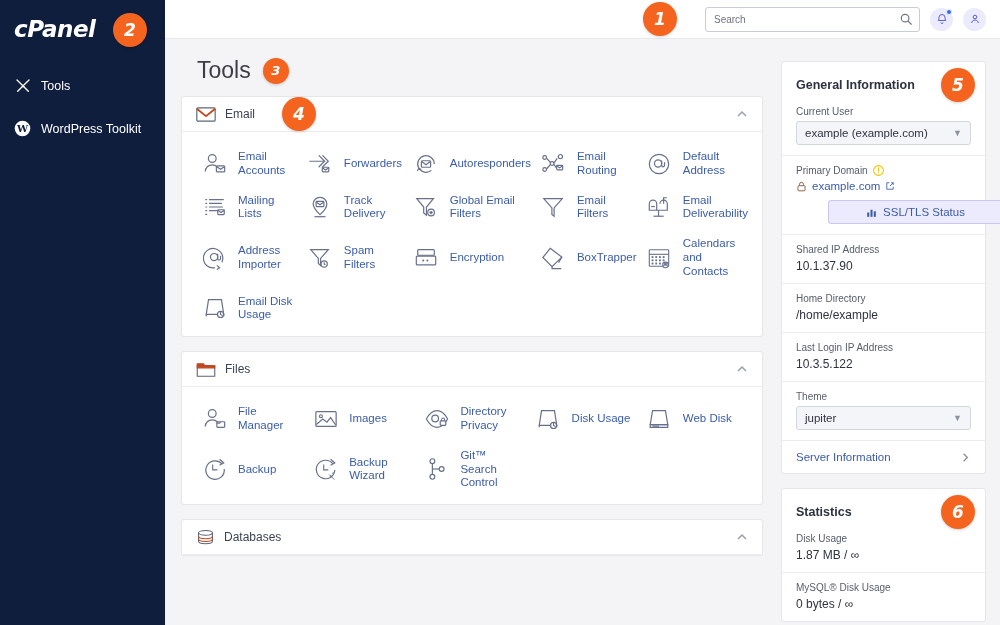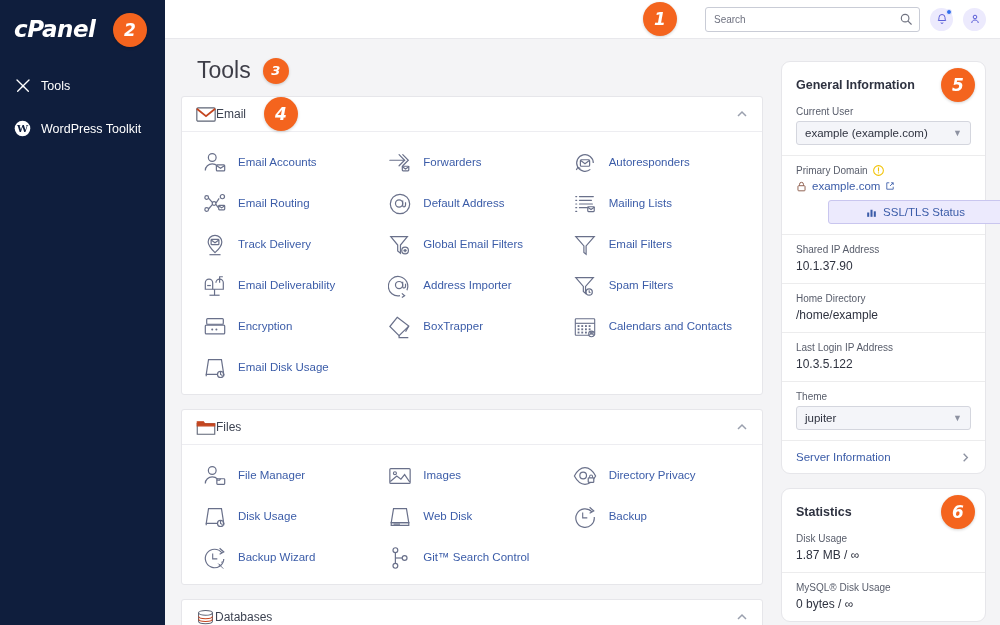--- a/index.html
+++ b/index.html
@@ -93,44 +93,44 @@
 
   
   .card {
     background: #ffffff;
     border: 1px solid #e6e6ea;
     border-radius: 3px;
     margin-bottom: 14px;
   }
   .card-head {
     height: 35px; display: flex; align-items: center;
-    padding: 0 14px; 
+    padding: 0 14px; gap: 9px;
     border-bottom: 1px solid #ededf1;
     position: relative;
   }
   .card-head-title { font-size: 12px; color: #3d4352; }
   .chev {
     margin-left: auto; width: 12px; height: 12px;
     color: #9aa0ae;
   }
   .card-body { padding: 14px 14px 10px 14px; }
   .grid {
-    display: grid; grid-template-columns: 1fr 1fr 1fr;
+    display: grid; grid-template-columns: 1fr 1fr 1fr 1fr 1fr;
     row-gap: 8px; column-gap: 4px;
   }
   .tool {
     display: flex; align-items: center; gap: 11px;
     padding: 4px 0 4px 6px; cursor: pointer;
   }
   .tool-ico { width: 25px; height: 25px; flex: 0 0 25px; color: #69708a; display:flex; align-items:center; justify-content:center; }
   .tool-label { font-size: 11.5px; color: #3b5ca8; line-height: 1.2; }
 
   
   .panel {
-    background: #fff; border: 1px solid #e6e6ea; border-radius: 9px;
+    background: #fff; border: 1px solid #e6e6ea; border-radius: 3px;
     margin-bottom: 14px;
   }
   .panel-head {
     padding: 12px 14px 10px 14px;
     display: flex; align-items: center; gap: 10px;
   }
   .panel-title { font-size: 12.5px; font-weight: bold; color: #2e3murky; color:#2e3240; }
   .panel-row { padding: 9px 14px 10px 14px; border-top: 1px solid #ececed; }
   .panel-row.first { border-top: none; padding-top: 0; }
   .row-label { font-size: 10px; color: #585d6b; margin-bottom: 4px; }

